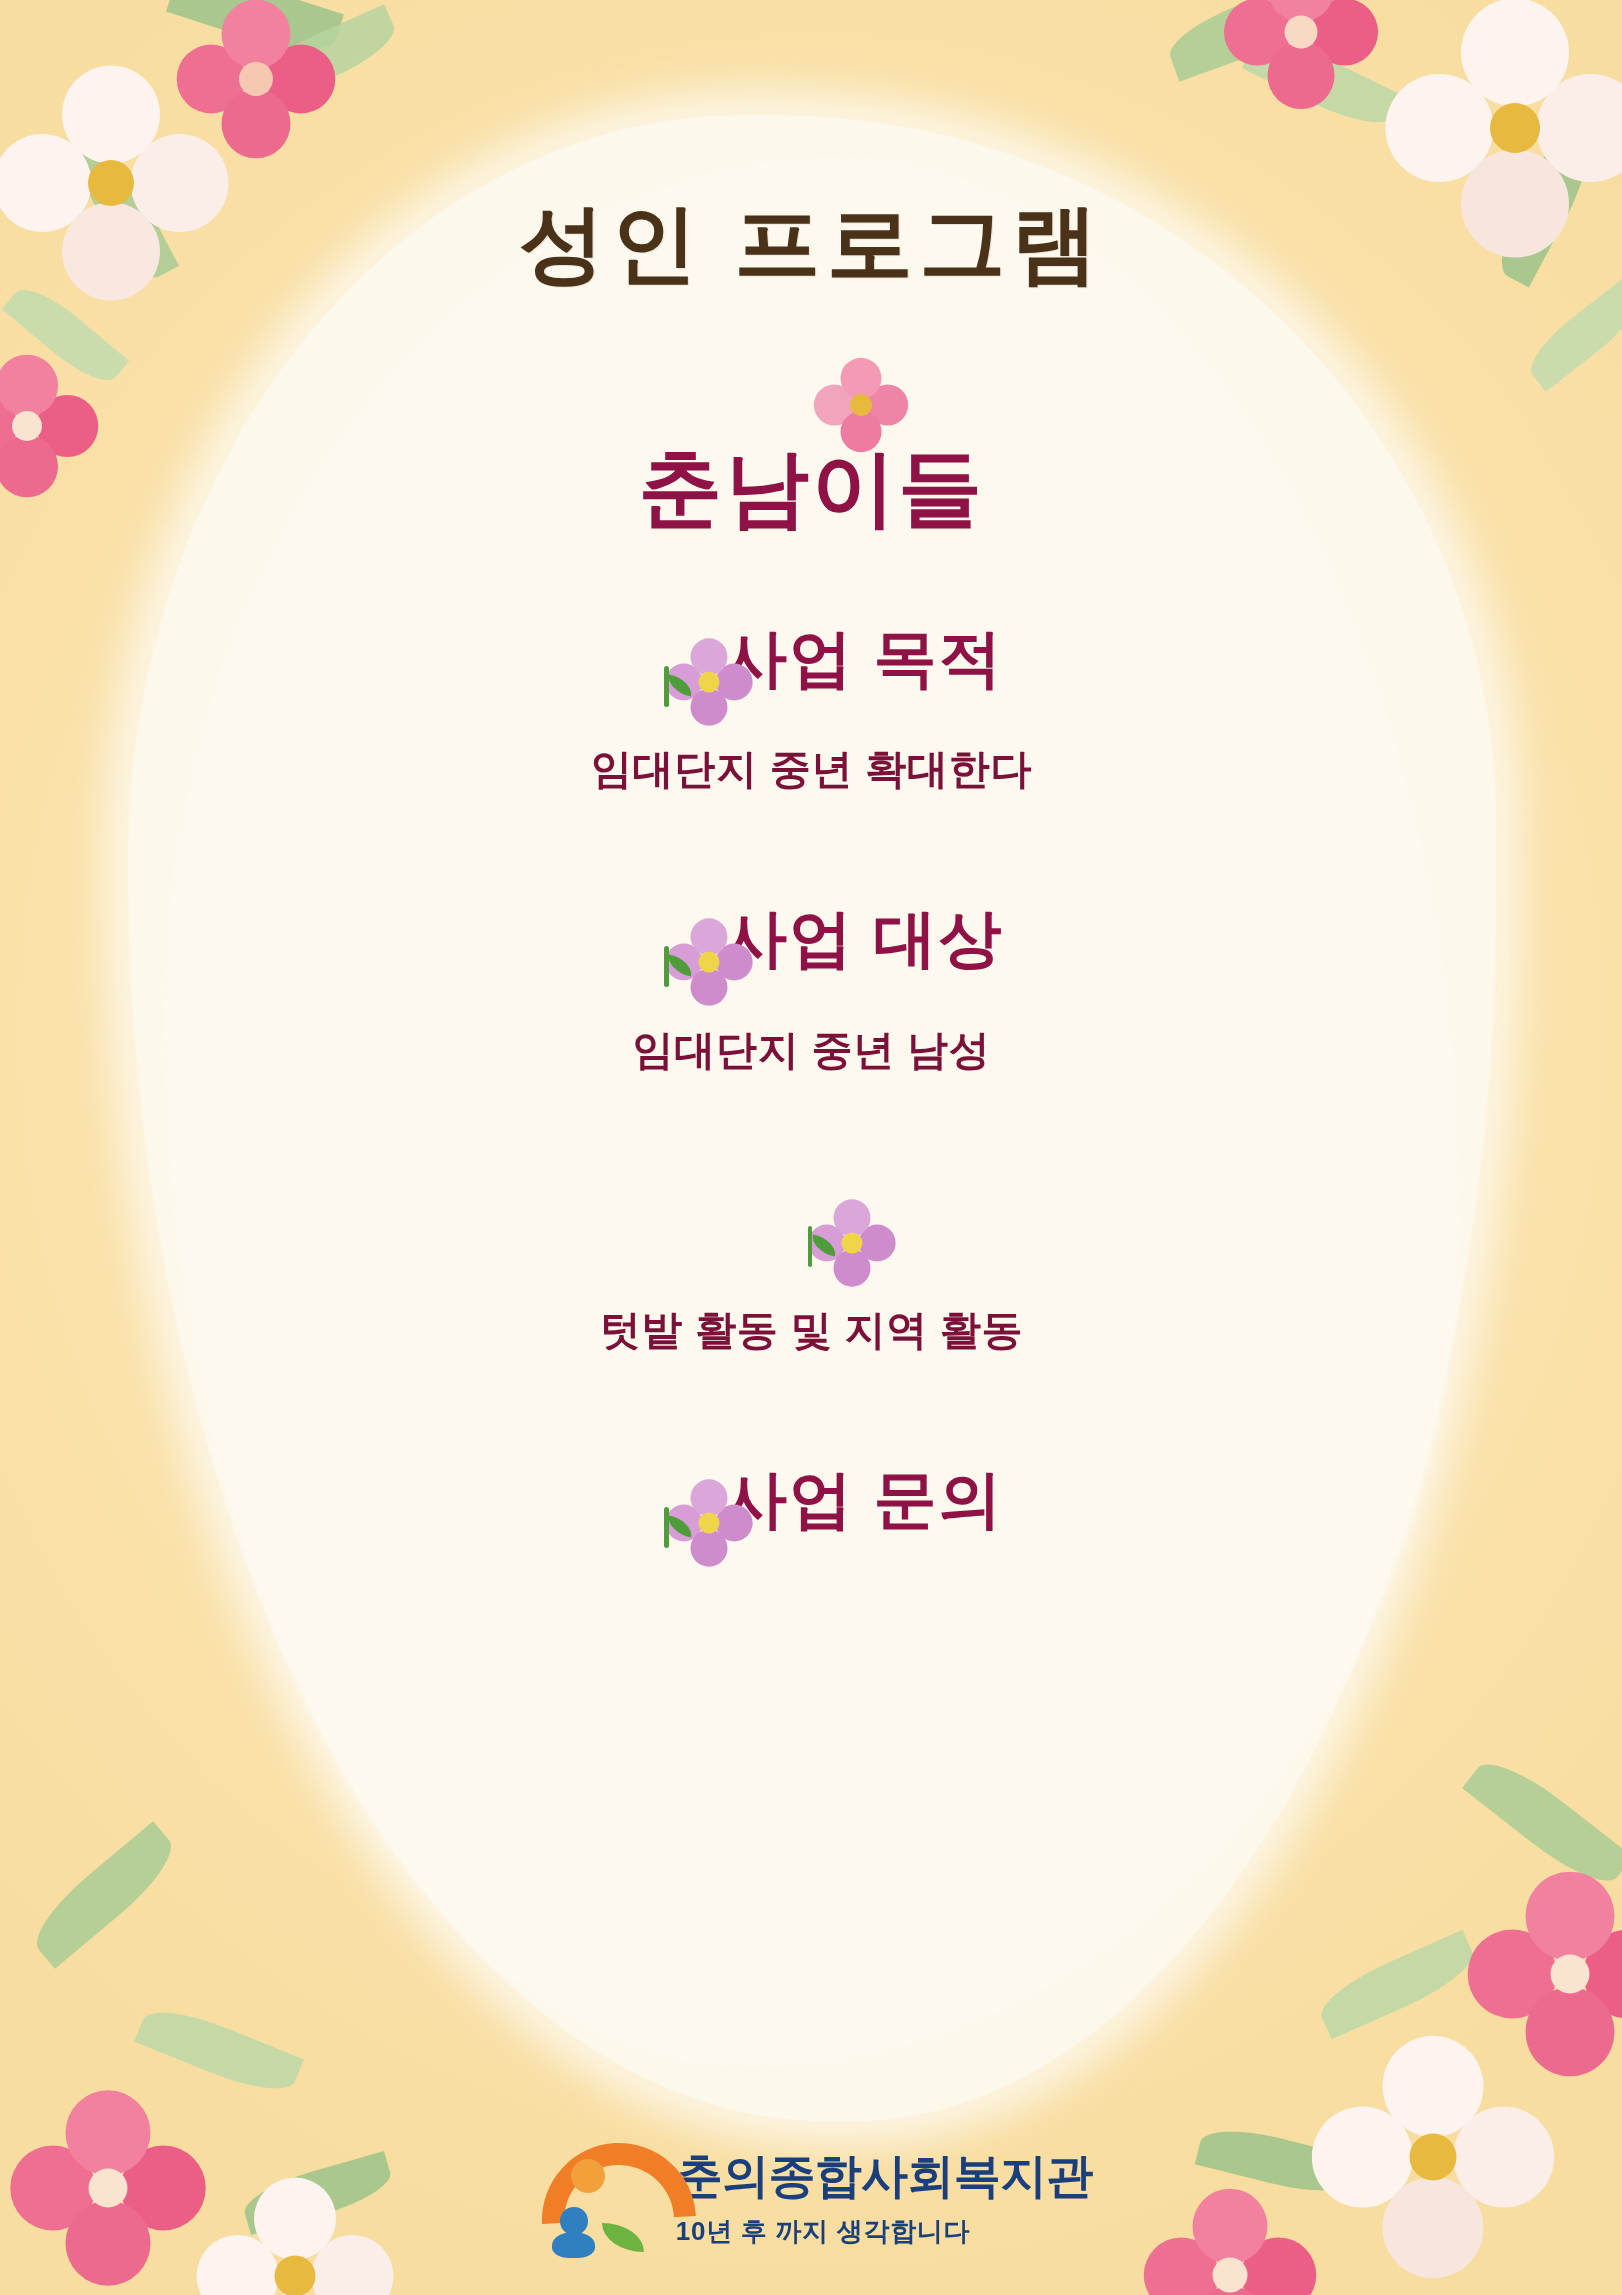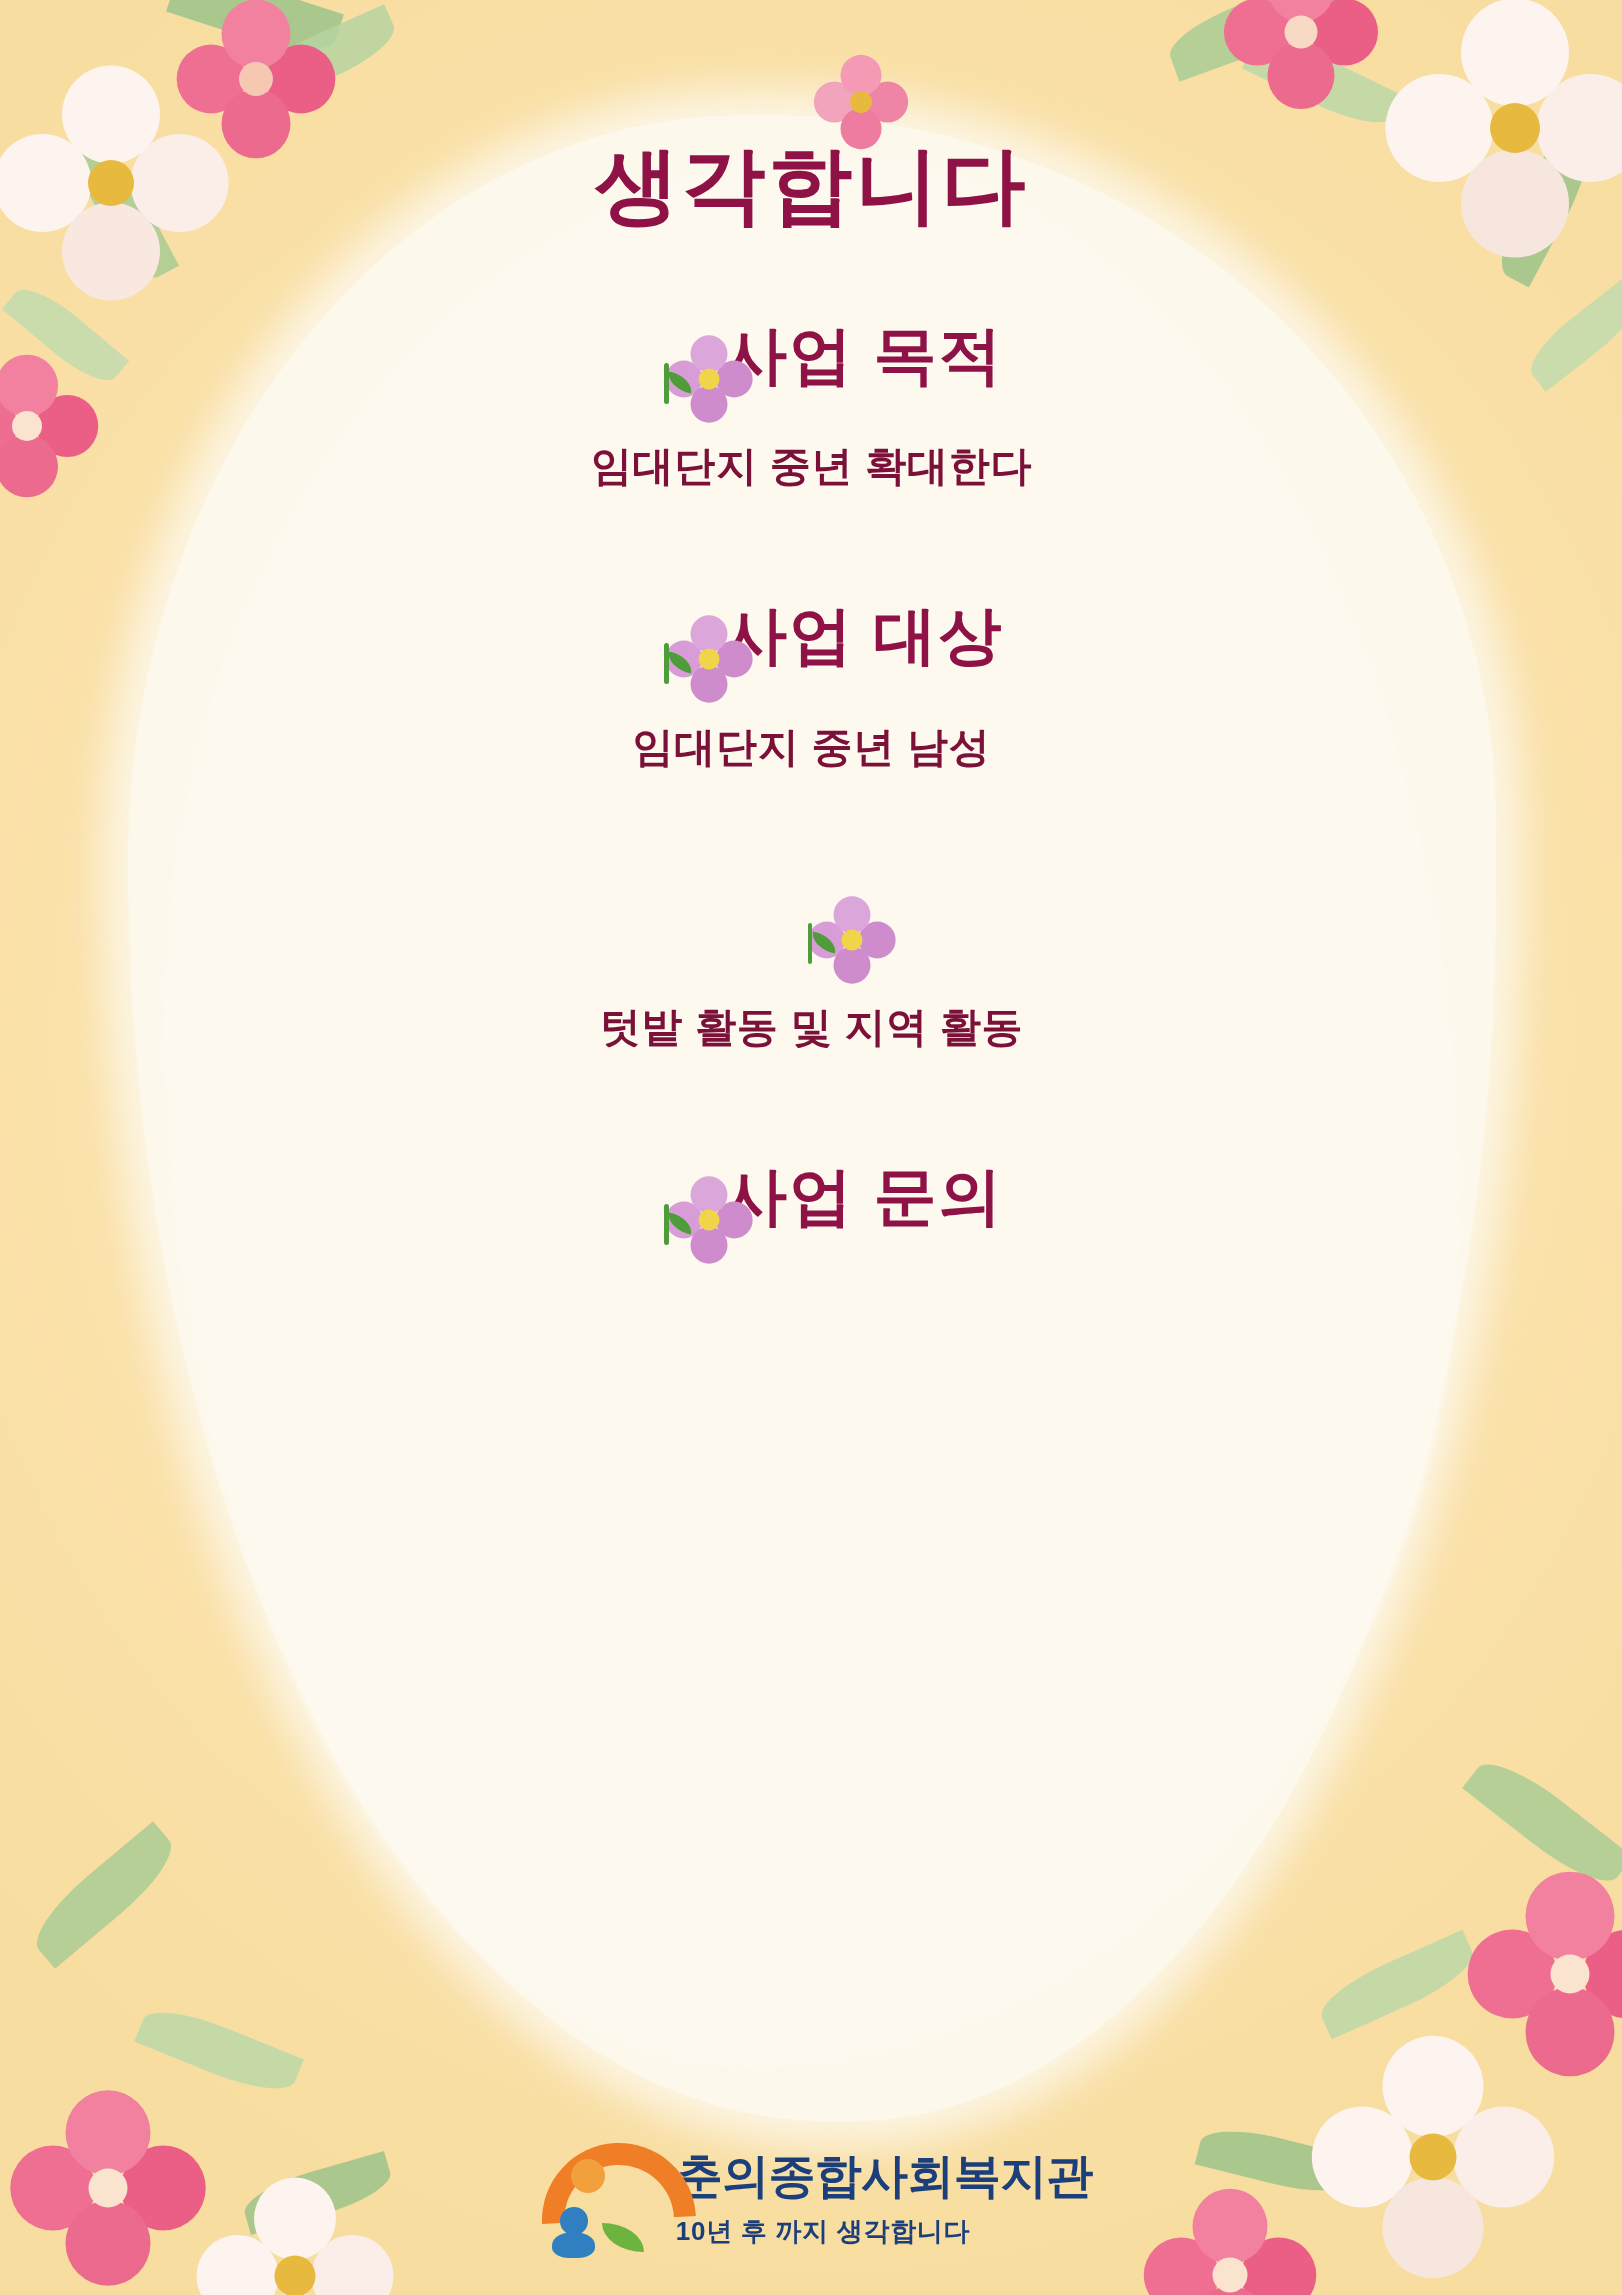--- a/index.html
+++ b/index.html
@@ -334,32 +334,33 @@
       <i style="width:75px;height:75px;background:#ec6a8e;transform:translate(-50%,15%);"></i>
       <span class="center-dot" style="width:35px;height:35px;background:#fae3cf;"></span>
     </div>
   </div>
 
   <div class="blob"></div>
   <div class="blob2"></div>
 
   <div class="content">
 
+    <div class="title">성인 프로그램</div>
 
     <div class="title-flower">
       <div class="petal-flower" style="left:49px; top:39px; width:98px; height:79px;">
         <i style="width:41px;height:41px;background:#f3a4bd;transform:translate(-115%,-50%);"></i>
         <i style="width:41px;height:41px;background:#ef85a6;transform:translate(15%,-50%);"></i>
         <i style="width:41px;height:41px;background:#f59ab5;transform:translate(-50%,-115%);"></i>
         <i style="width:41px;height:41px;background:#ee7ba0;transform:translate(-50%,15%);"></i>
         <span class="center-dot" style="width:22px;height:22px;background:#e8b93f;"></span>
       </div>
     </div>
 
-    <div class="subtitle">생각합니다</div>
+    <div class="subtitle">춘남이들</div>
 
     <div class="section">
       <div class="sec-head">
         <div class="sec-flower">
           <div class="petal-flower" style="left:47px; top:34px; width:85px; height:85px;">
             <i style="width:37px;height:37px;background:#d89cd6;transform:translate(-118%,-50%);"></i>
             <i style="width:37px;height:37px;background:#cf8ccd;transform:translate(18%,-50%);"></i>
             <i style="width:37px;height:37px;background:#dba6d9;transform:translate(-50%,-118%);"></i>
             <i style="width:37px;height:37px;background:#cf8ccd;transform:translate(-50%,18%);"></i>
             <span class="center-dot" style="width:21px;height:21px;background:#f0d44a;"></span>

